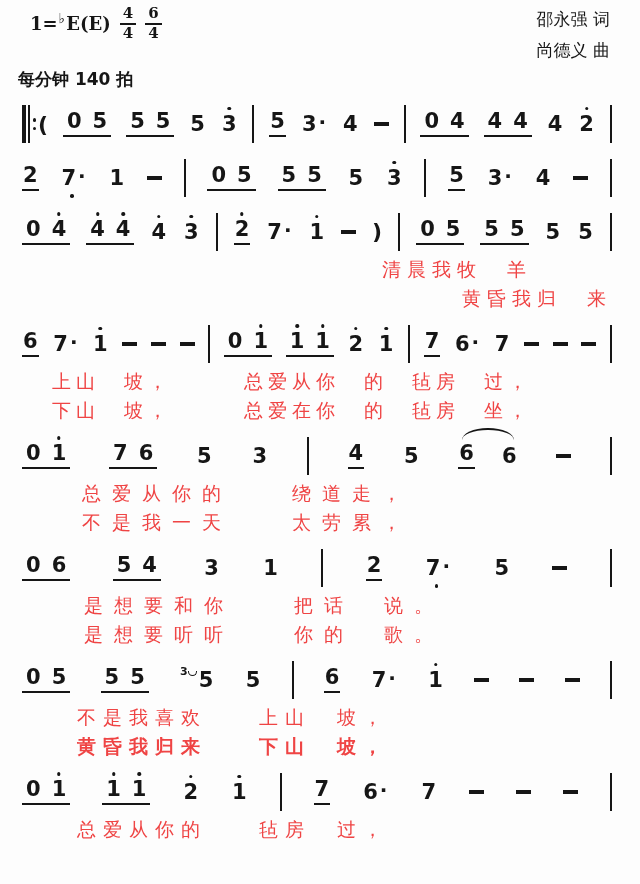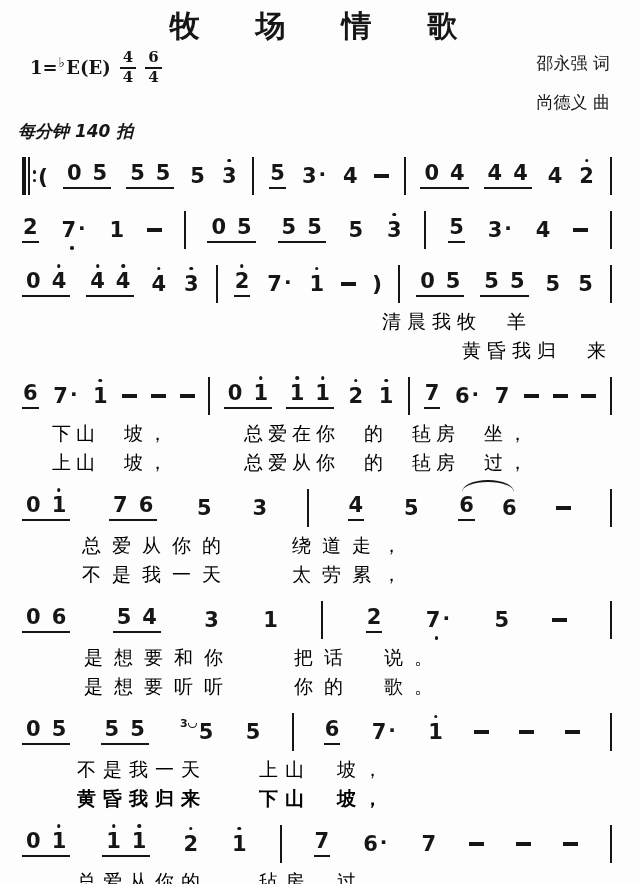--- a/index.html
+++ b/index.html
@@ -15,23 +15,23 @@
   }
   .meta-row{display:flex;justify-content:space-between;align-items:flex-start;
     padding:6px 30px 0 30px;}
   .keysig{display:flex;align-items:center;font-family:"DejaVu Serif",serif;
     font-weight:700;font-size:18px;}
   .flat{font-size:14px;transform:translateY(-6px);margin:0 1px;}
   .frac{display:inline-flex;flex-direction:column;align-items:center;
     font-size:15px;line-height:1.05;margin-left:9px;}
   .frac .fnum{border-bottom:2px solid #161616;padding:0 3px 1px;}
   .frac .fden{padding-top:1px;}
-  .credits{display:flex;flex-direction:column;gap:16px;font-size:17px;
+  .credits{display:flex;flex-direction:column;gap:8px;font-size:17px;
     padding-top:2px;text-align:center;}
-  .tempo{font-size:17px;font-weight:700;padding:6px 16px 0 18px;font-style:italic;}
+  .tempo{font-size:17px;font-weight:700;padding:6px 16px 0 18px;}
   
   .score{padding:10px 28px 0 22px;}
   .line-block{margin-bottom:8px;}
   .music-row{display:flex;justify-content:space-between;align-items:center;
     height:46px;}
   .note{position:relative;display:inline-flex;align-items:center;
     font-weight:700;font-size:21px;line-height:1;padding:0 1px;}
   .note.ul{border-bottom:2.5px solid #161616;padding-bottom:3px;}
   .beam{display:inline-flex;align-items:center;gap:9px;
     border-bottom:2.5px solid #161616;padding:0 3px 3px;}
@@ -52,28 +52,27 @@
   .rpt-paren{font-weight:700;font-size:22px;margin-left:2px;}
   .tie{position:relative;display:inline-flex;align-items:center;gap:26px;}
   .tie::before{content:"";position:absolute;top:-15px;left:4px;right:4px;
     height:12px;border:solid #161616;border-width:2px 0 0 0;
     border-radius:50% / 12px 12px 0 0;}
   .grace{font-size:11px;font-weight:700;transform:translateY(-9px);}
   .grace-arc{display:inline-block;width:7px;height:4px;border:1.2px solid #161616;
     border-top:none;border-radius:0 0 7px 7px;margin:0 2px 0 0;
     transform:translateY(-7px);}
   .lyric-row{font-size:19px;line-height:29px;height:29px;white-space:pre;
-    color:#000000;}
+    color:#ef4444;}
 </style>
 </head>
 <body>
 
 <div class="page">
 
-  <div class="title">牧　场　情　歌</div>
 
   <div class="meta-row">
     <div class="keysig">
       <span>1=</span>
         <span class="flat">♭</span>
         <span>E(E)</span>
       <span class="frac">
         <span class="fnum">4</span>
         <span class="fden">4</span>
       </span>
@@ -342,22 +341,22 @@
             <span class="ddot">·</span>
           </span>
           <span class="note">
             <span class="num">7</span>
           </span>
           <div class="dash"></div>
           <div class="dash"></div>
           <div class="dash"></div>
           <div class="barline"></div>
         </div>
+        <div class="lyric-row" style="padding-left: 30px; letter-spacing: 5px;">上山　坡，　　　总爱从你　的　毡房　过，</div>
         <div class="lyric-row" style="padding-left: 30px; letter-spacing: 5px;">下山　坡，　　　总爱在你　的　毡房　坐，</div>
-        <div class="lyric-row" style="padding-left: 30px; letter-spacing: 5px;">上山　坡，　　　总爱从你　的　毡房　过，</div>
       </div>
       <div class="line-block">
         <div class="music-row">
           <span class="beam">
             <span class="note">
               <span class="num">0</span>
             </span>
             <span class="note">
               <span class="num">1</span>
               <i class="oct-up"></i>
@@ -476,21 +475,21 @@
           </span>
           <span class="note">
             <span class="num">1</span>
             <i class="oct-up"></i>
           </span>
           <div class="dash"></div>
           <div class="dash"></div>
           <div class="dash"></div>
           <div class="barline"></div>
         </div>
-        <div class="lyric-row" style="padding-left: 55px; letter-spacing: 7px;">不是我一天　　上山　坡，</div>
+        <div class="lyric-row" style="padding-left: 55px; letter-spacing: 7px;">不是我喜欢　　上山　坡，</div>
         <div class="lyric-row" style="padding-left: 55px; letter-spacing: 7px; font-weight: bold;">黄昏我归来　　下山　坡，</div>
       </div>
       <div class="line-block">
         <div class="music-row">
           <span class="beam">
             <span class="note">
               <span class="num">0</span>
             </span>
             <span class="note">
               <span class="num">1</span>

